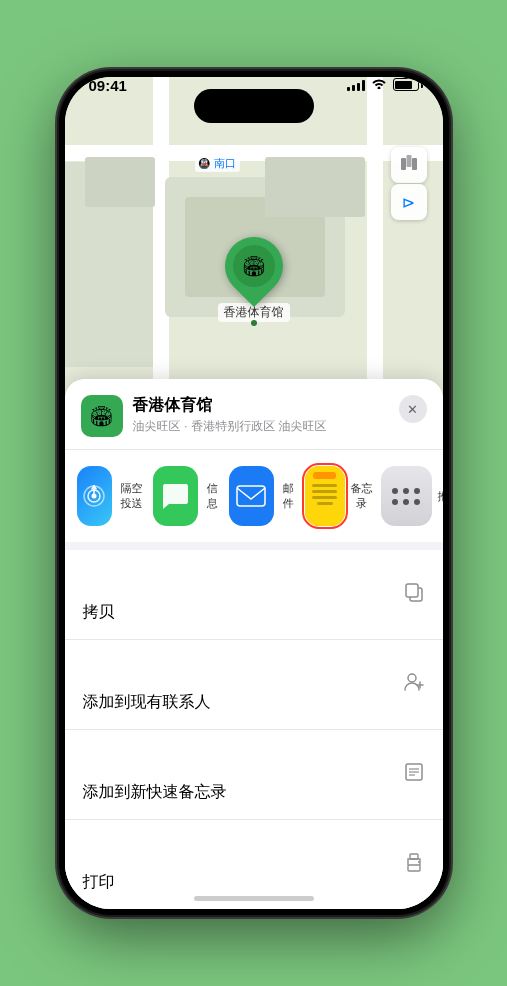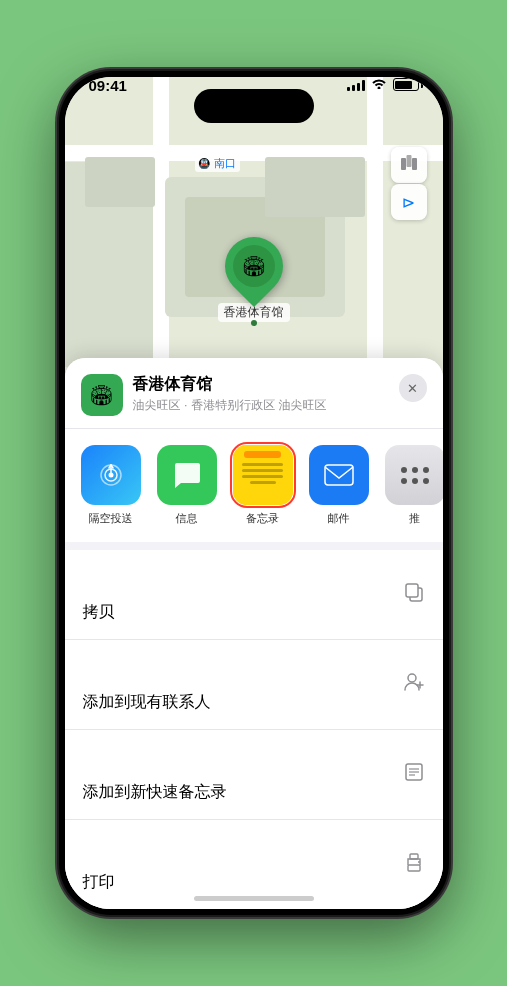--- a/index.html
+++ b/index.html
@@ -284,21 +284,21 @@
     .share-row {
       background: #fff;
       padding: 16px 12px;
       display: flex;
       gap: 8px;
       overflow-x: auto;
       border-bottom: 8px solid #f2f2f7;
     }
     .share-item {
       display: flex;
-      flex-direction: column;
+      flex-direction: row;
       align-items: center;
       gap: 6px;
       min-width: 68px;
     }
     .share-icon-wrap {
       width: 60px;
       height: 60px;
       border-radius: 14px;
       display: flex;
       align-items: center;
@@ -585,40 +585,40 @@
         <div class="share-item">
           <div class="share-icon-wrap share-icon-message">
             <svg width="30" height="28" viewBox="0 0 30 28">
               <path d="M4 2h22a2 2 0 0 1 2 2v16a2 2 0 0 1-2 2H9l-6 5V4a2 2 0 0 1 2-2z" fill="white" opacity="0.95"></path>
             </svg>
           </div>
           <span class="share-label">信息</span>
         </div>
 
         <div class="share-item">
+          <div class="share-icon-wrap share-icon-mail">
+            <svg width="32" height="24" viewBox="0 0 32 24">
+              <rect x="2" y="2" width="28" height="20" rx="3" fill="none" stroke="white" stroke-width="1.5"></rect>
+              <path d="M2 4l14 11L30 4" stroke="white" stroke-width="1.5" fill="none"></path>
+            </svg>
+          </div>
+          <span class="share-label">邮件</span>
+        </div>
+
+        <div class="share-item">
           <div class="share-icon-wrap notes-selected" style="background:#ffd60a; padding:0; overflow:hidden;">
             <div class="notes-inner">
               <div class="notes-top-bar"></div>
               <div class="notes-line"></div>
               <div class="notes-line"></div>
               <div class="notes-line"></div>
               <div class="notes-line" style="width:50%;"></div>
             </div>
           </div>
           <span class="share-label">备忘录</span>
-        </div>
-
-        <div class="share-item">
-          <div class="share-icon-wrap share-icon-mail">
-            <svg width="32" height="24" viewBox="0 0 32 24">
-              <rect x="2" y="2" width="28" height="20" rx="3" fill="none" stroke="white" stroke-width="1.5"></rect>
-              <path d="M2 4l14 11L30 4" stroke="white" stroke-width="1.5" fill="none"></path>
-            </svg>
-          </div>
-          <span class="share-label">邮件</span>
         </div>
 
         <div class="share-item">
           <div class="share-icon-wrap share-icon-more">
             <div style="display:flex; flex-direction:column; gap:5px; align-items:center;">
               <div style="display:flex;gap:5px;">
                 <div style="width:6px;height:6px;border-radius:50%;background:#555;"></div>
                 <div style="width:6px;height:6px;border-radius:50%;background:#555;"></div>
                 <div style="width:6px;height:6px;border-radius:50%;background:#555;"></div>
               </div>

